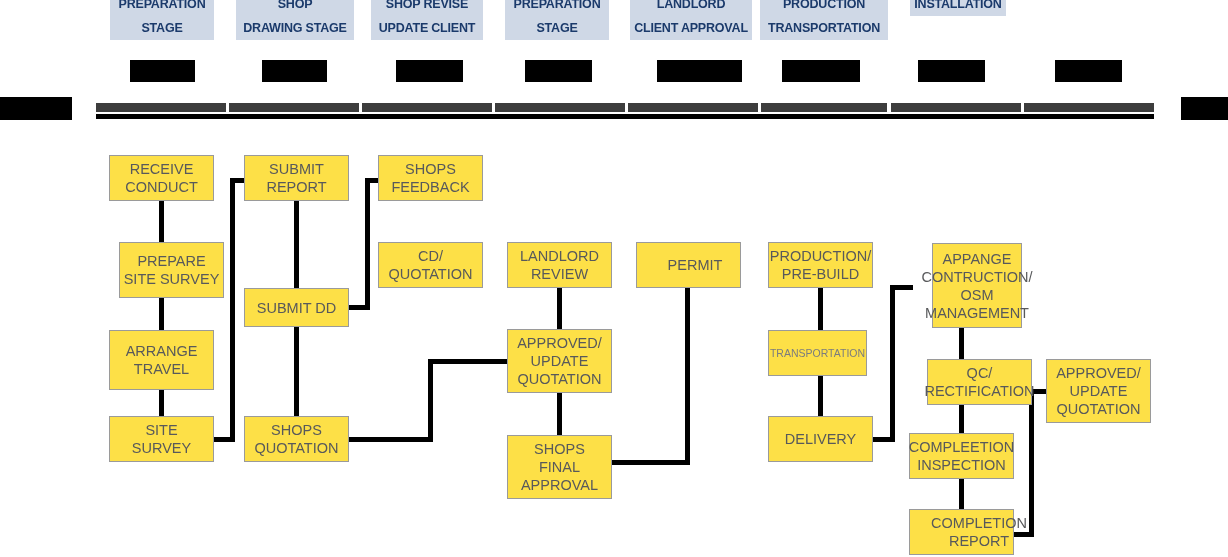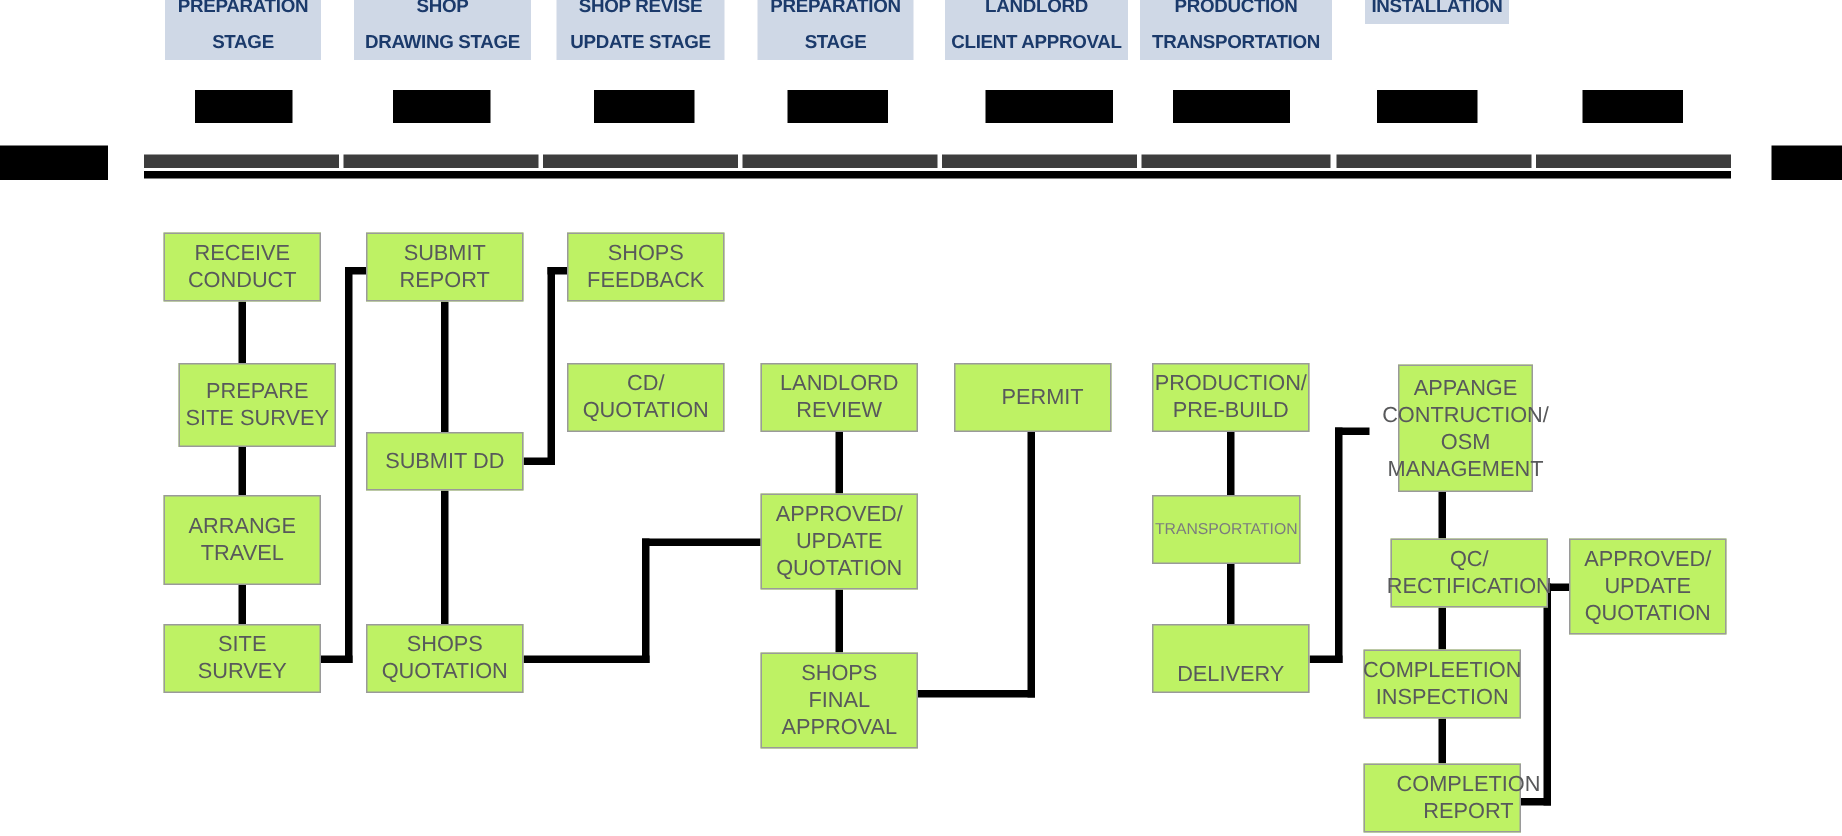--- a/index.html
+++ b/index.html
@@ -33,21 +33,21 @@
   .redaction{position:absolute;background:#000000;}
 
   
   .tl-seg{position:absolute;background:#3d3d3d;height:9px;top:103px;}
   .tl-rule{position:absolute;background:#000000;height:5px;top:114px;left:96px;width:1058px;}
 
   
   .node{
     position:absolute;
     border:1px solid #9a9a9a;
-    background:#bef264;
+    background:#fde047;
     color:#58595b;
     font-size:14.5px;
     line-height:18px;
     text-align:center;
     display:flex;
     align-items:center;
     justify-content:center;
     box-sizing:border-box;
     padding:2px 3px;
   }
@@ -66,21 +66,21 @@
     <div class="stage-label" style="left: 110px; width: 104px; top: -8px;">
       <div class="l1"><span>PREPARATION</span></div>
       <div class="l2"><span>STAGE</span></div>
     </div>
     <div class="stage-label" style="left: 236px; width: 118px; top: -8px;">
       <div class="l1"><span>SHOP</span></div>
       <div class="l2"><span>DRAWING STAGE</span></div>
     </div>
     <div class="stage-label" style="left: 371px; width: 112px; top: -8px;">
       <div class="l1"><span>SHOP REVISE</span></div>
-      <div class="l2"><span>UPDATE STAGE</span></div>
+      <div class="l2"><span>UPDATE CLIENT</span></div>
     </div>
     <div class="stage-label" style="left: 505px; width: 104px; top: -8px;">
       <div class="l1"><span>PREPARATION</span></div>
       <div class="l2"><span>STAGE</span></div>
     </div>
     <div class="stage-label" style="left: 630px; width: 122px; top: -8px;">
       <div class="l1"><span>LANDLORD</span></div>
       <div class="l2"><span>CLIENT APPROVAL</span></div>
     </div>
     <div class="stage-label" style="left: 760px; width: 128px; top: -8px;">
@@ -191,21 +191,21 @@
     <div class="node" style="left: 636px; top: 242px; width: 105px; height: 46px; padding-left: 16px;">
       <div class="txt">PERMIT</div>
     </div>
     <div class="node" style="left: 768px; top: 242px; width: 105px; height: 46px;">
       <div class="txt">PRODUCTION/
 PRE-BUILD</div>
     </div>
     <div class="node small" style="left: 768px; top: 330px; width: 99px; height: 46px;">
       <div class="txt">TRANSPORTATION</div>
     </div>
-    <div class="node" style="left: 768px; top: 416px; width: 105px; height: 46px; align-items: flex-end;">
+    <div class="node" style="left: 768px; top: 416px; width: 105px; height: 46px;">
       <div class="txt">DELIVERY</div>
     </div>
     <div class="node" style="left: 932px; top: 243px; width: 90px; height: 85px; justify-content: center;">
       <div class="txt">APPANGE
 CONTRUCTION/
 OSM
 MANAGEMENT</div>
     </div>
     <div class="node" style="left: 909px; top: 359px; width: 105px; height: 46px; margin-left: 18px;">
       <div class="txt">QC/

